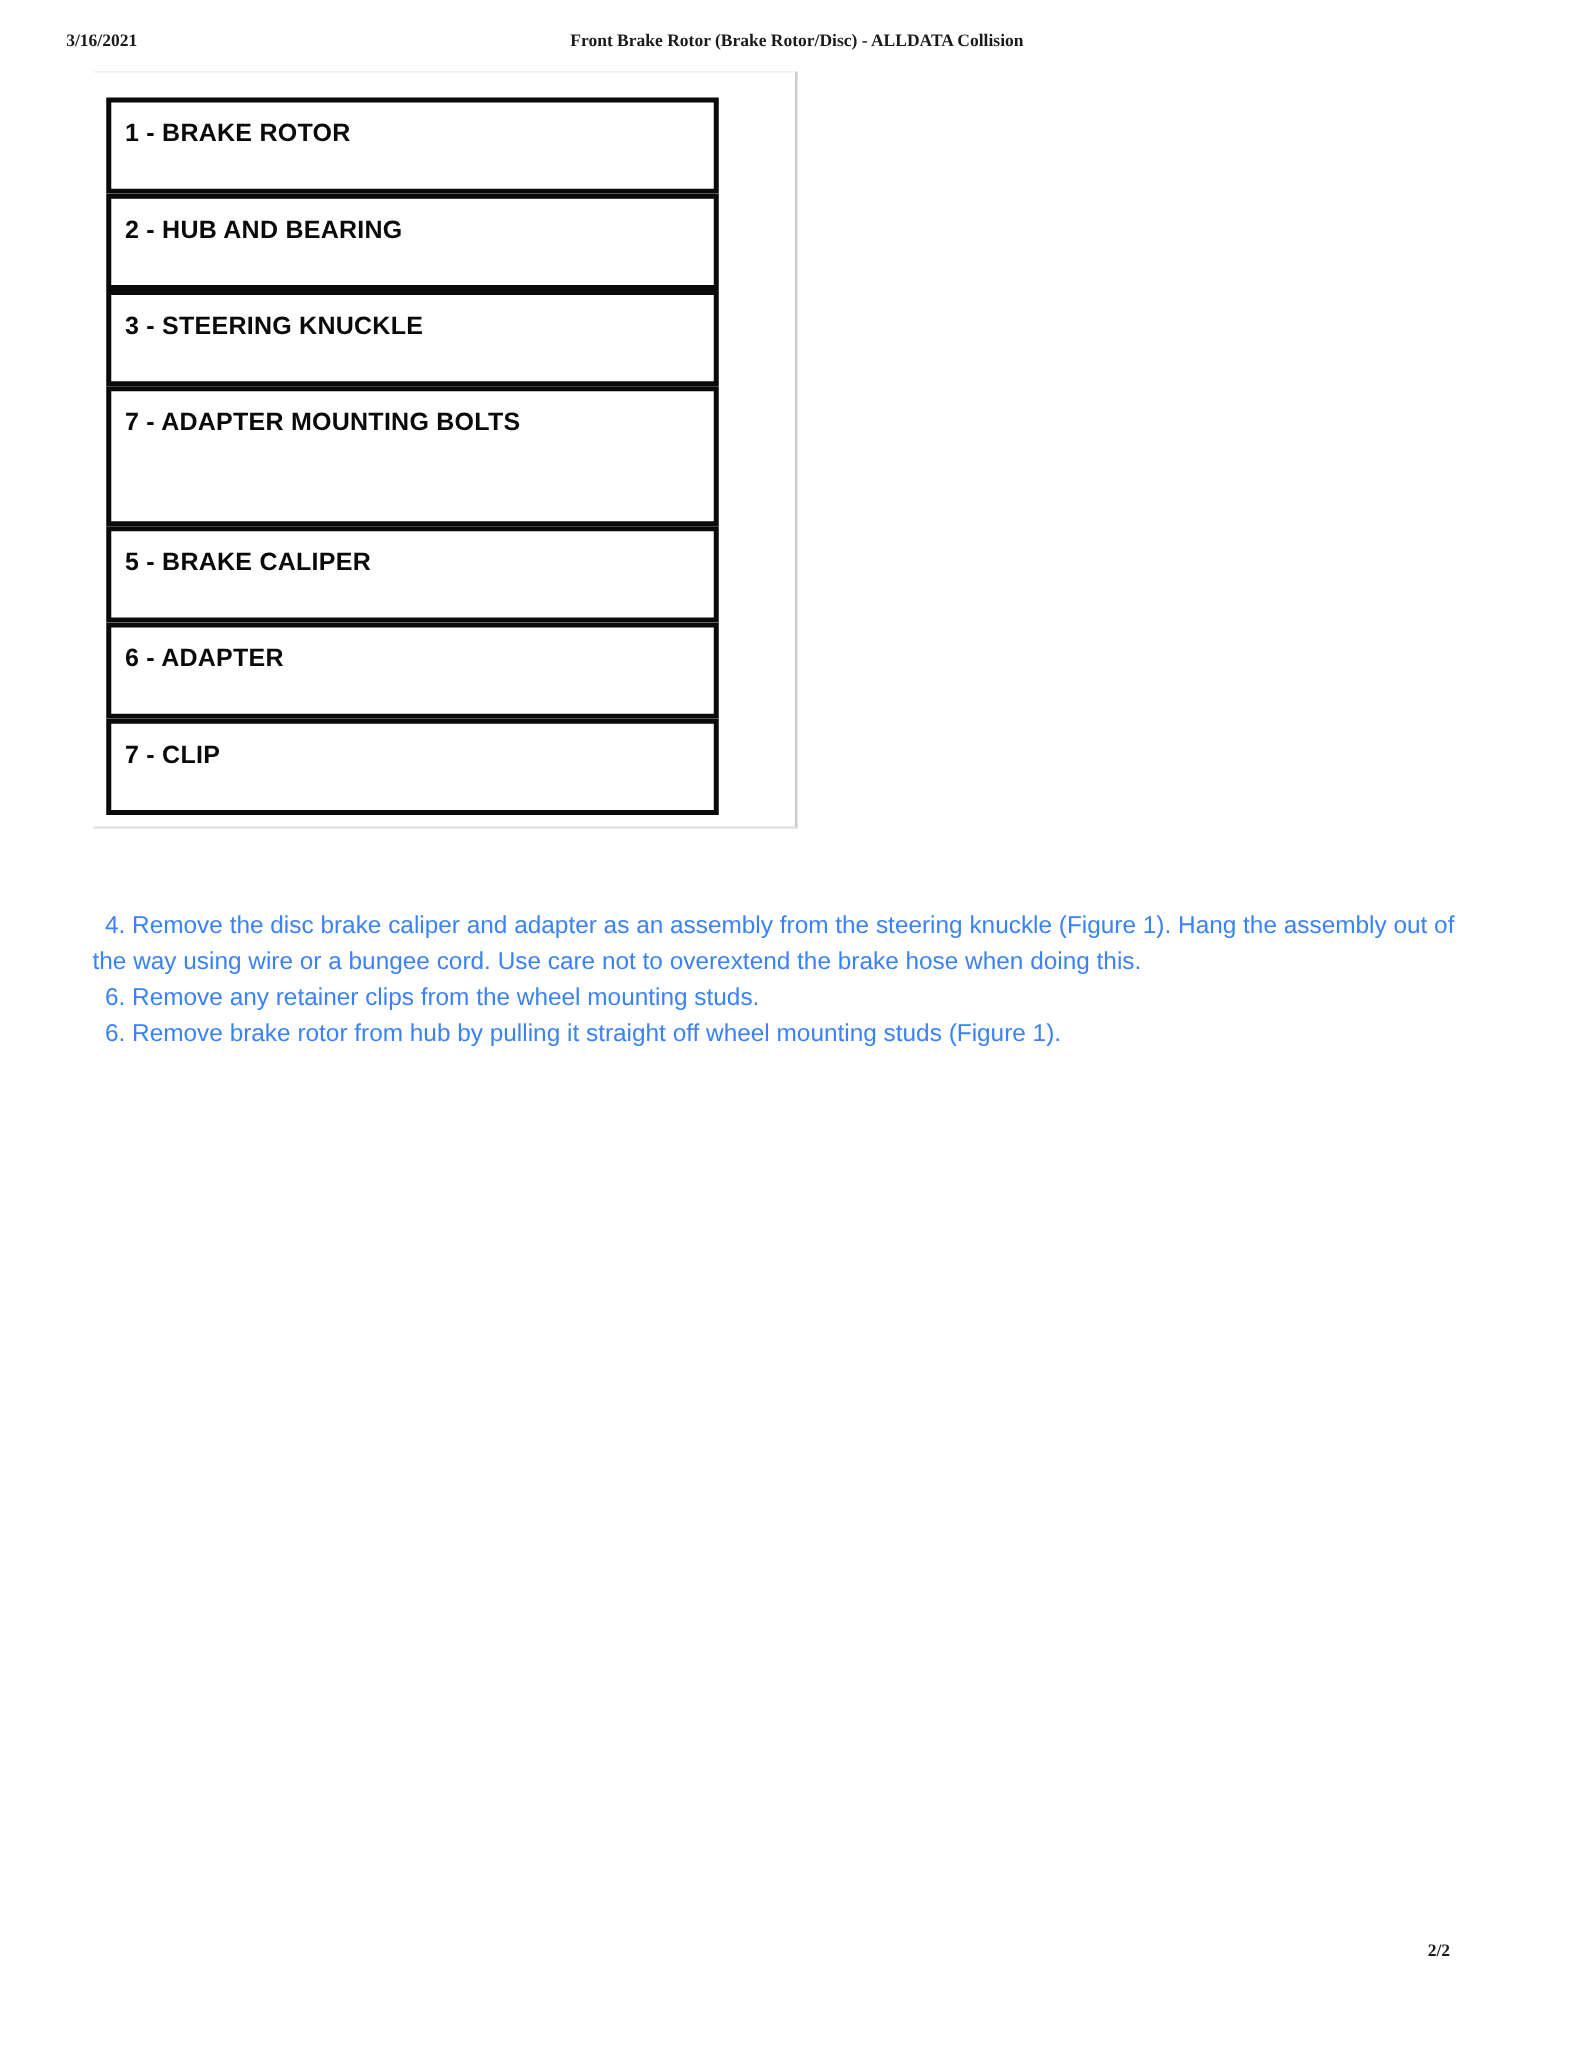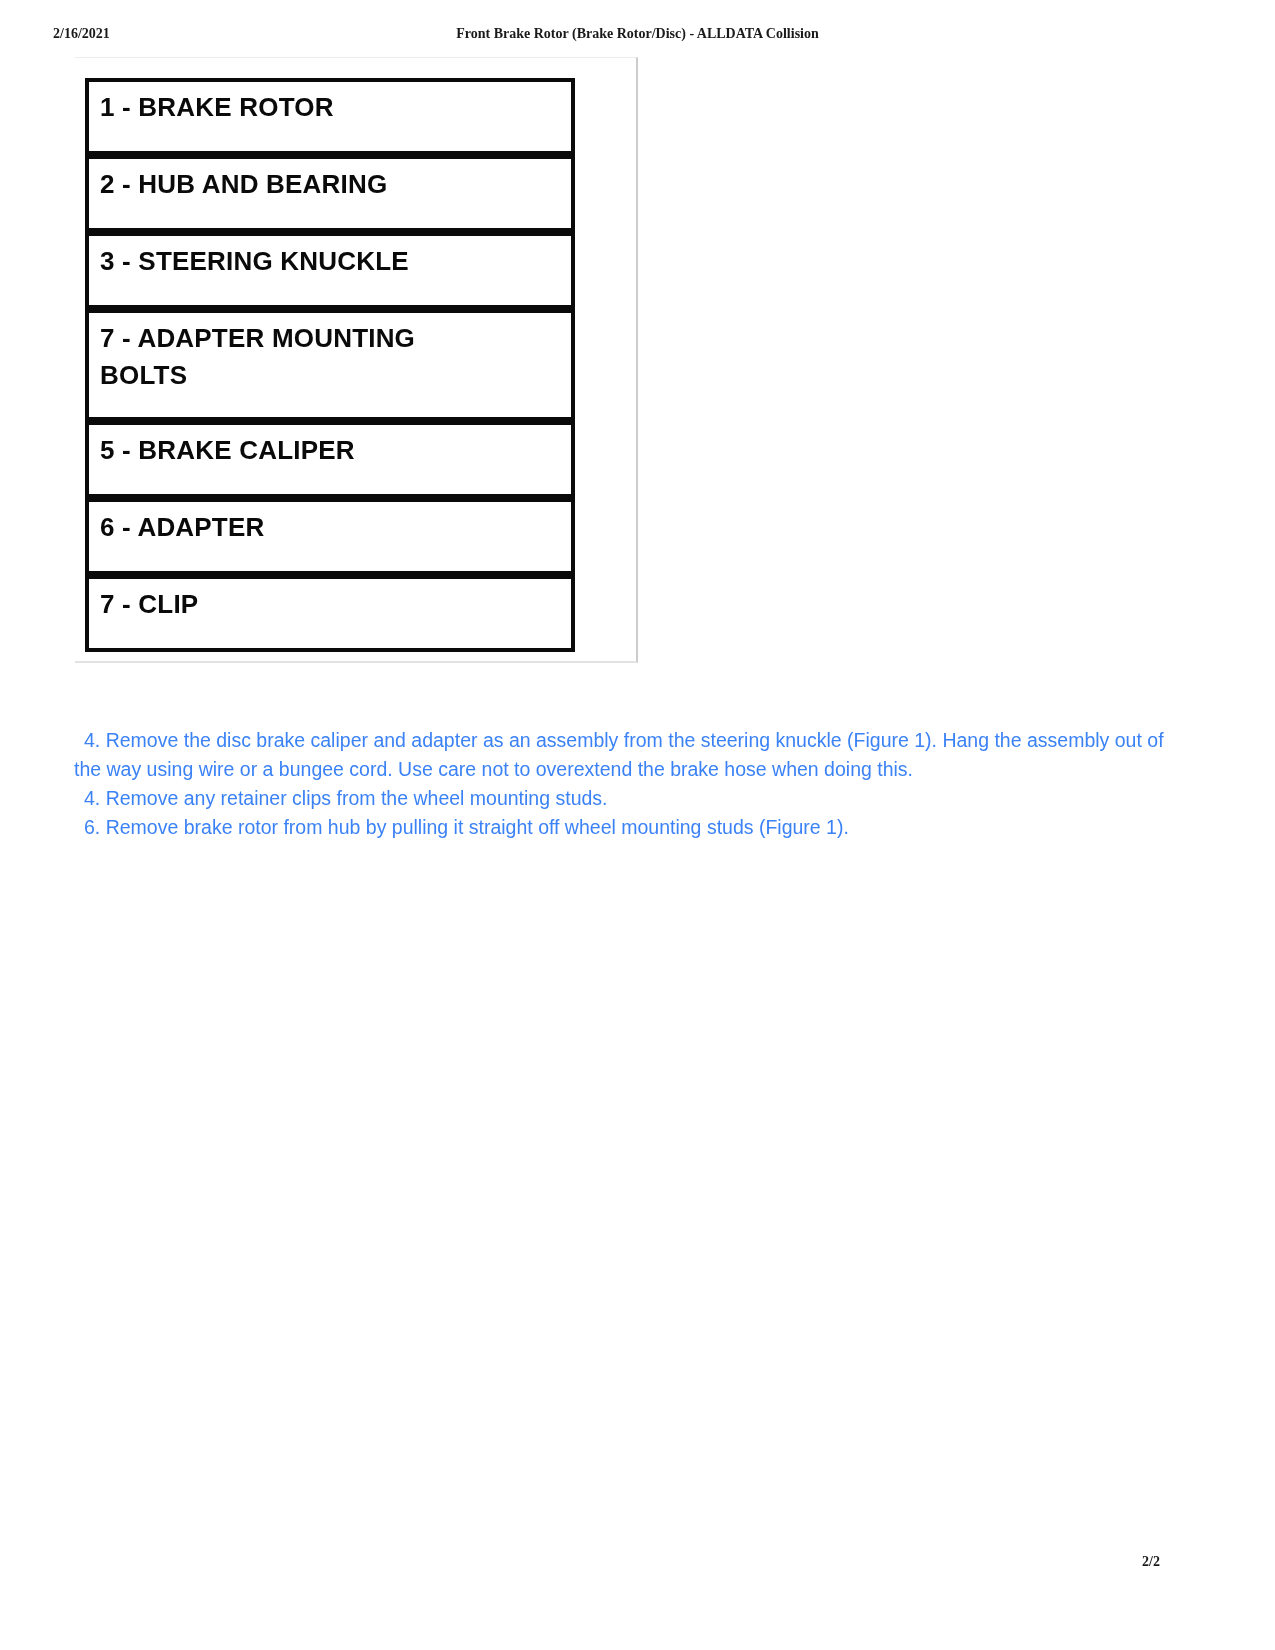--- a/index.html
+++ b/index.html
@@ -57,21 +57,21 @@
     width: 490px;
   }
   .legend-row {
     width: 100%;
     height: 77px;
     border: 4px solid #0a0a0a;
     background: #ffffff;
     padding: 7px 11px 0 11px;
     font-family: "Liberation Sans", sans-serif;
     font-weight: 700;
-    font-size: 26px;
+    font-size: 20px;
     line-height: 37px;
     letter-spacing: 0.2px;
     color: #0a0a0a;
     overflow: hidden;
   }
   .legend-row.tall { height: 112px; }
   .legend-row.tall .legend-label {
     display: block;
     width: 380px;
   }
@@ -109,21 +109,21 @@
   .footer-page {
     position: absolute;
     right: 115px;
     top: 0;
   }
 </style>
 </head>
 <body>
 
 <div class="print-header">
-  <span class="header-date">2/16/2021</span>
+  <span class="header-date">3/16/2021</span>
   <span class="header-title">Front Brake Rotor (Brake Rotor/Disc) - ALLDATA Collision</span>
 </div>
 
 <div class="figure-area">
   <div class="legend">
     <div class="legend-row">
       <span class="legend-label">1 - BRAKE ROTOR</span>
     </div>
     <div class="legend-row">
       <span class="legend-label">2 - HUB AND BEARING</span>
@@ -141,19 +141,19 @@
       <span class="legend-label">6 - ADAPTER</span>
     </div>
     <div class="legend-row">
       <span class="legend-label">7 - CLIP</span>
     </div>
   </div>
 </div>
 
 <div class="steps">
   <p class="step">4. Remove the disc brake caliper and adapter as an assembly from the steering knuckle (Figure 1). Hang the assembly out of the way using wire or a bungee cord. Use care not to overextend the brake hose when doing this.</p>
-  <p class="step">4. Remove any retainer clips from the wheel mounting studs.</p>
+  <p class="step">6. Remove any retainer clips from the wheel mounting studs.</p>
   <p class="step">6. Remove brake rotor from hub by pulling it straight off wheel mounting studs (Figure 1).</p>
 </div>
 
 <div class="print-footer">
   <span class="footer-page">2/2</span>
 </div>
 
 </body></html>

